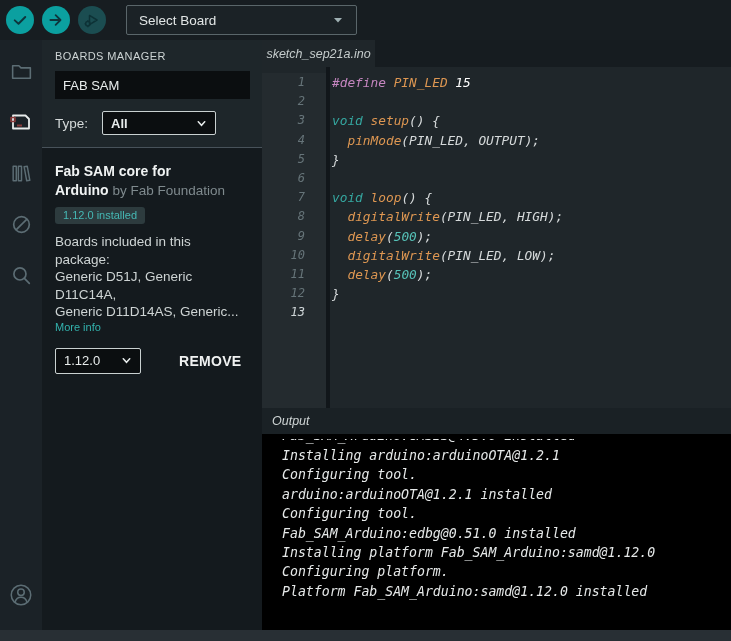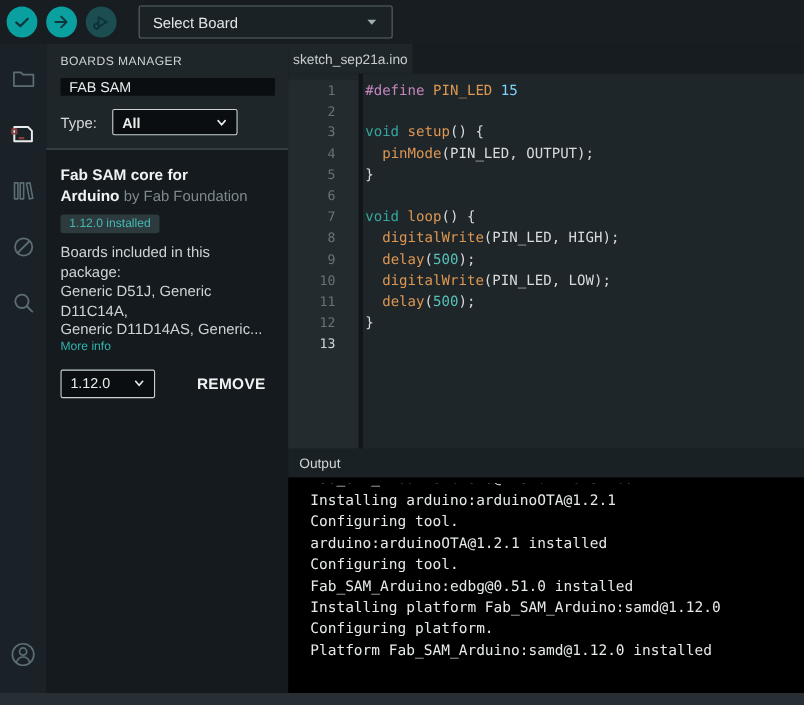--- a/index.html
+++ b/index.html
@@ -23,41 +23,41 @@
   .activitybar { width:42px; flex:0 0 42px; background:#1b2227; display:flex; flex-direction:column; align-items:center; padding-top:10px; }
   .aicon { width:42px; height:42px; margin-bottom:9px; display:flex; align-items:center; justify-content:center; cursor:pointer; }
   .aicon svg { stroke:#5c6d74; }
   .aicon.active svg { stroke:#e8ecec; }
   .abar-spacer { flex:1; }
   .account { margin-bottom:14px; }
   
   .sidepanel { width:220px; flex:0 0 220px; display:flex; flex-direction:column; background:#141a1e; }
   .panel-head { background:#1e262a; padding:10px 10px 12px 13px; border-bottom:1px solid #48525a; }
   .panel-title { font-size:11px; letter-spacing:.4px; color:#cdd4d4; margin-bottom:9px; }
-  .search-box { height:16px; background:#0b0e10; display:flex; align-items:center; padding:0 8px; margin-right:2px; margin-bottom:12px; }
+  .search-box { height:28px; background:#0b0e10; display:flex; align-items:center; padding:0 8px; margin-right:2px; margin-bottom:12px; }
   .search-box input { background:transparent; border:none; outline:none; color:#e8ecec; font-size:13px; width:100%; font-family:"Liberation Sans", sans-serif; }
   .type-row { display:flex; align-items:center; }
   .type-label { font-size:13.5px; color:#d5dada; margin-right:14px; }
   .fake-select { background:#0b0e10; border:1px solid #c9d1d1; border-radius:2px; height:24px;
     display:flex; align-items:center; padding:0 8px; cursor:pointer; }
   .fake-select .val { font-size:13px; color:#e8ecec; flex:1; }
   .type-select { width:114px;font-weight:bold; }
   .panel-list { flex:1; padding:14px 14px 0 13px; }
   .card-title { font-size:14px; font-weight:bold; color:#f0f3f3; line-height:19px; }
   .card-author { font-size:13.5px; font-weight:normal; color:#7f8a8e; }
   .badge { display:inline-block; margin-top:7px; background:#2d3b3e; color:#45b8b4;
     font-size:11px; padding:2px 8px 3px 8px; border-radius:3px; }
   .card-desc { margin-top:9px; font-size:13.5px; color:#ced4d4; line-height:17.5px; }
   .more-info { color:#33b2ad; font-size:11px; cursor:pointer; }
   .card-actions { margin-top:15px; display:flex; align-items:center; }
   .version-select { width:86px; height:26px; }
   .remove-btn { margin-left:38px; font-size:14px; font-weight:bold; letter-spacing:.3px; color:#f0f2f2;
     background:transparent; border:none; cursor:pointer; font-family:"Liberation Sans", sans-serif; }
   
-  .editor-col { flex:1; display:flex; flex-direction:column; min-width:0; }
+  .editor-col { flex:1; display:flex; flex-direction:column; min-width:0;font-style:italic; }
   .tabbar { height:27px; flex:0 0 27px; background:#161c20; display:flex; }
   .tab { width:113px; background:#1f262a; display:flex; align-items:center; justify-content:center;
     font-size:12.5px; color:#c5cccc; cursor:pointer; }
   .editor { flex:0 0 341px; height:341px; background:#1f262a; display:flex; overflow:hidden;
     font-family:"DejaVu Sans Mono", monospace; font-size:12.8px; line-height:19.2px; padding-top:6px; }
   .gutter { width:64px; flex:0 0 64px; background:#242b2f; text-align:right; padding-right:21px;
     color:#667479; font-size:12px; }
   .gutter-seam { width:4px; flex:0 0 4px; background:#11161a; margin-top:-6px; }
   .gutter .ln.active { color:#cdd4d6; }
   .code { flex:1; padding-left:2px; }
@@ -230,21 +230,21 @@
             <div class="ln">7</div>
             <div class="ln">8</div>
             <div class="ln">9</div>
             <div class="ln">10</div>
             <div class="ln">11</div>
             <div class="ln">12</div>
             <div class="ln active">13</div>
           </div>
         <div class="gutter-seam"></div>
         <div class="code">
-            <div class="code-line"><span style="color: rgb(197, 134, 192);">#define</span><span style="color: rgb(214, 218, 219);"> </span><span style="color: rgb(222, 151, 82);">PIN_LED</span><span style="color: rgb(214, 218, 219);"> </span><span style="color: #7dd3fc;">15</span></div>
+            <div class="code-line"><span style="color: rgb(197, 134, 192);">#define</span><span style="color: rgb(214, 218, 219);"> </span><span style="color: rgb(222, 151, 82);">PIN_LED</span><span style="color: rgb(214, 218, 219);"> </span><span style="color: #ffffff;">15</span></div>
             <div class="code-line"></div>
             <div class="code-line"><span style="color: rgb(53, 167, 160);">void</span><span style="color: rgb(214, 218, 219);"> </span><span style="color: rgb(222, 151, 82);">setup</span><span style="color: rgb(214, 218, 219);">() {</span></div>
             <div class="code-line"><span style="color: rgb(214, 218, 219);">  </span><span style="color: rgb(222, 151, 82);">pinMode</span><span style="color: rgb(214, 218, 219);">(PIN_LED, OUTPUT);</span></div>
             <div class="code-line"><span style="color: rgb(214, 218, 219);">}</span></div>
             <div class="code-line"></div>
             <div class="code-line"><span style="color: rgb(53, 167, 160);">void</span><span style="color: rgb(214, 218, 219);"> </span><span style="color: rgb(222, 151, 82);">loop</span><span style="color: rgb(214, 218, 219);">() {</span></div>
             <div class="code-line"><span style="color: rgb(214, 218, 219);">  </span><span style="color: rgb(222, 151, 82);">digitalWrite</span><span style="color: rgb(214, 218, 219);">(PIN_LED, HIGH);</span></div>
             <div class="code-line"><span style="color: rgb(214, 218, 219);">  </span><span style="color: rgb(222, 151, 82);">delay</span><span style="color: rgb(214, 218, 219);">(</span><span style="color: rgb(86, 194, 184);">500</span><span style="color: rgb(214, 218, 219);">);</span></div>
             <div class="code-line"><span style="color: rgb(214, 218, 219);">  </span><span style="color: rgb(222, 151, 82);">digitalWrite</span><span style="color: rgb(214, 218, 219);">(PIN_LED, LOW);</span></div>
             <div class="code-line"><span style="color: rgb(214, 218, 219);">  </span><span style="color: rgb(222, 151, 82);">delay</span><span style="color: rgb(214, 218, 219);">(</span><span style="color: rgb(86, 194, 184);">500</span><span style="color: rgb(214, 218, 219);">);</span></div>

